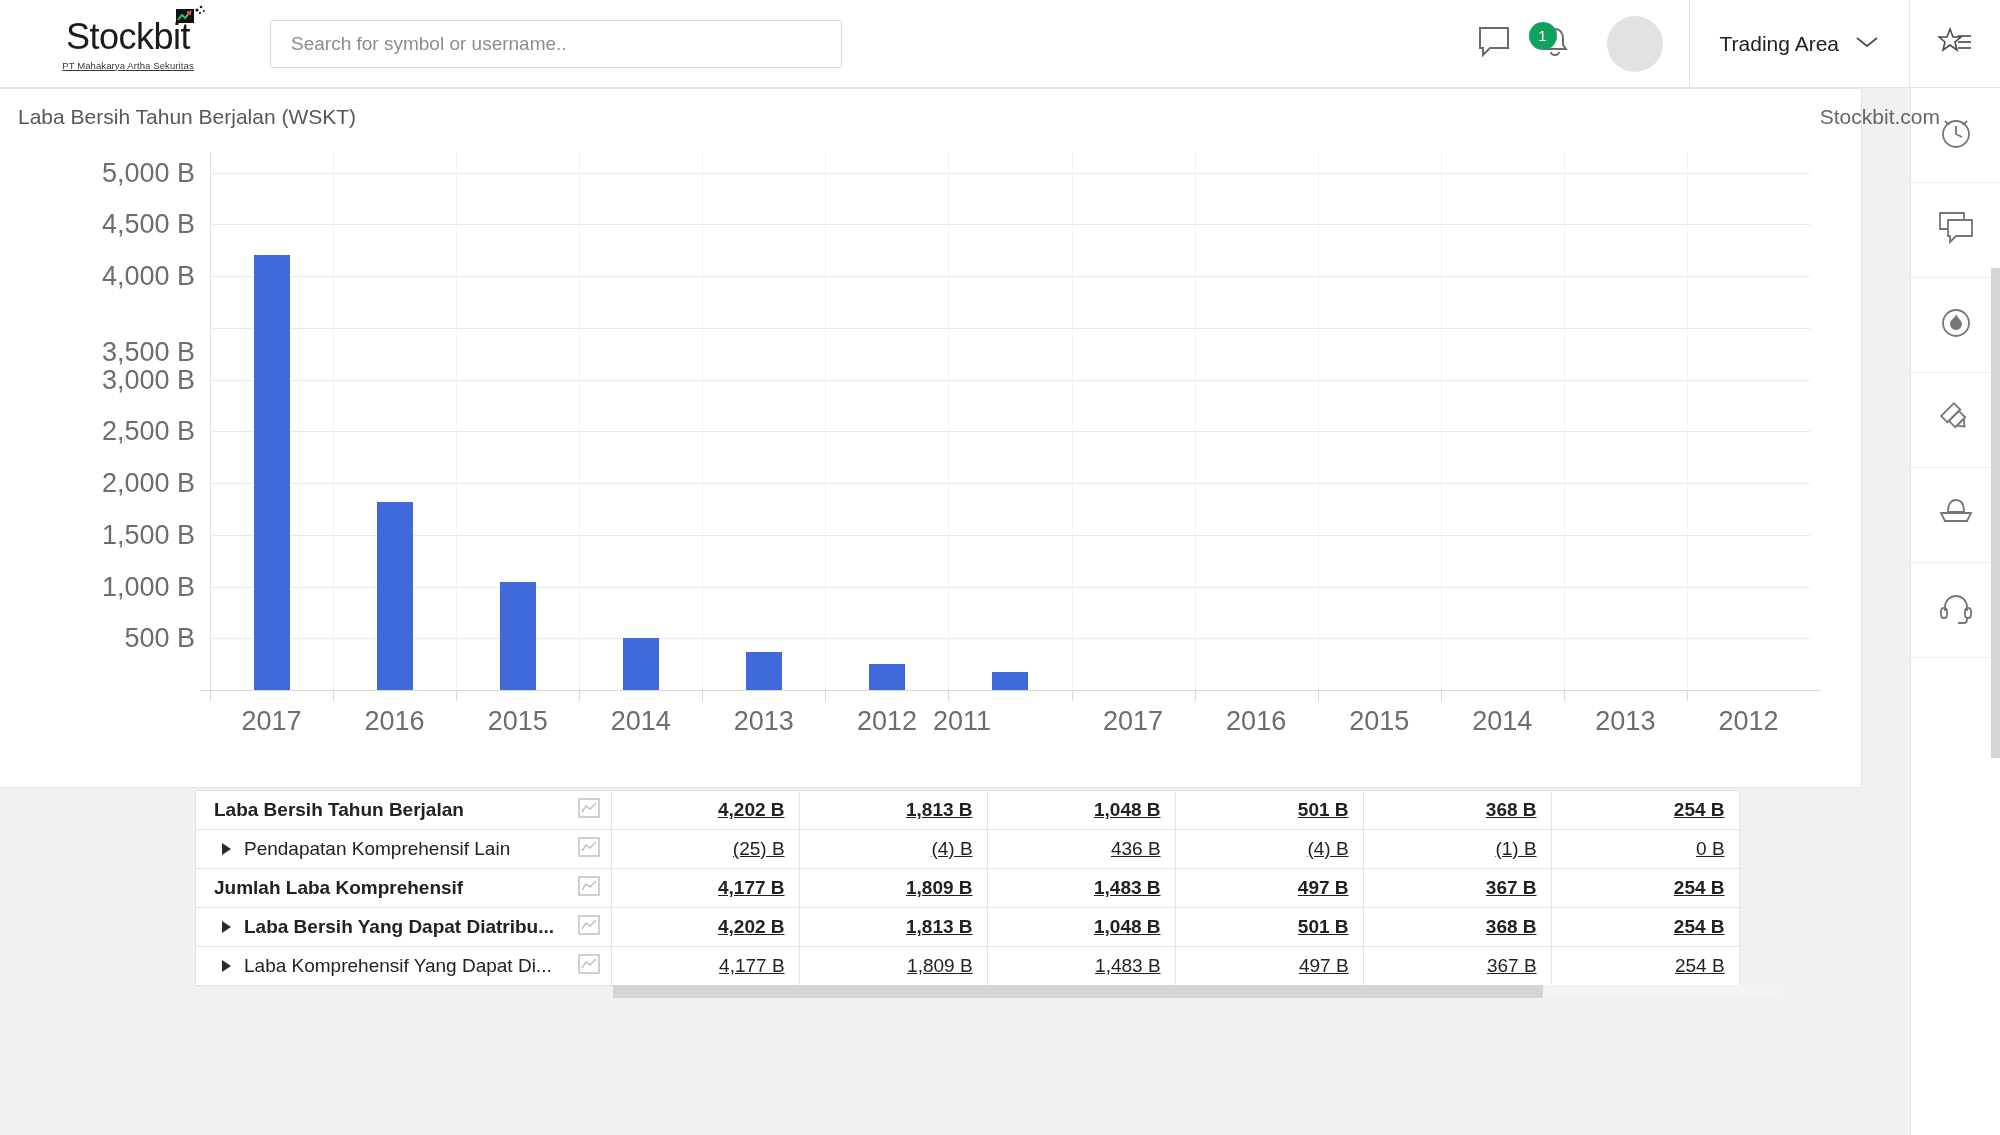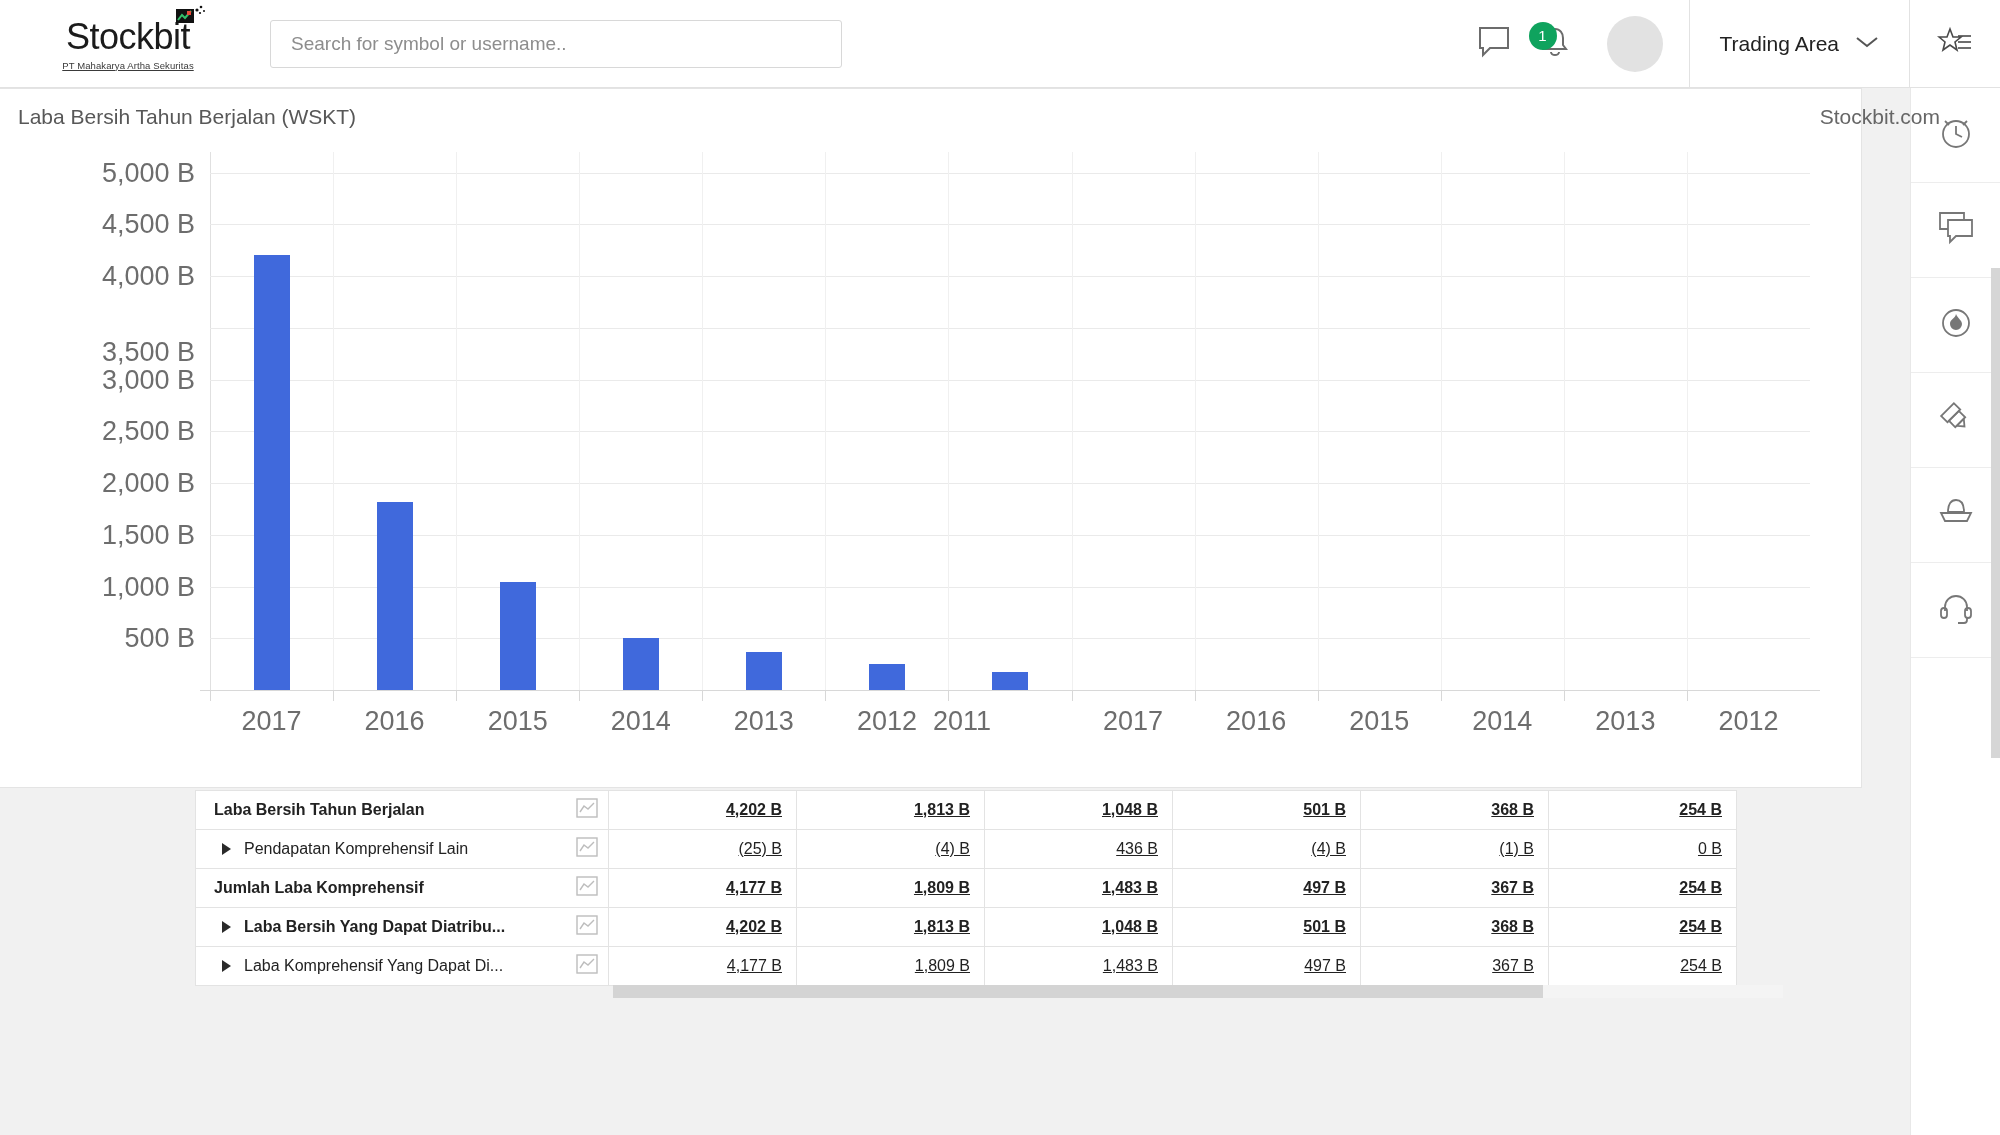--- a/index.html
+++ b/index.html
@@ -170,21 +170,21 @@
     width: 1545px;
   }
   .fin-table {
     border-collapse: collapse;
     table-layout: fixed;
     background: #fff;
   }
   .fin-table td {
     border: 1px solid #e3e3e3;
     height: 39px;
-    font-size: 16px;
+    font-size: 19px;
     color: #222;
     padding: 0 14px;
     white-space: nowrap;
     overflow: hidden;
   }
   td.label-cell {
     width: 370px; padding-left: 18px;
     position: relative;
   }
   td.icon-cell {

